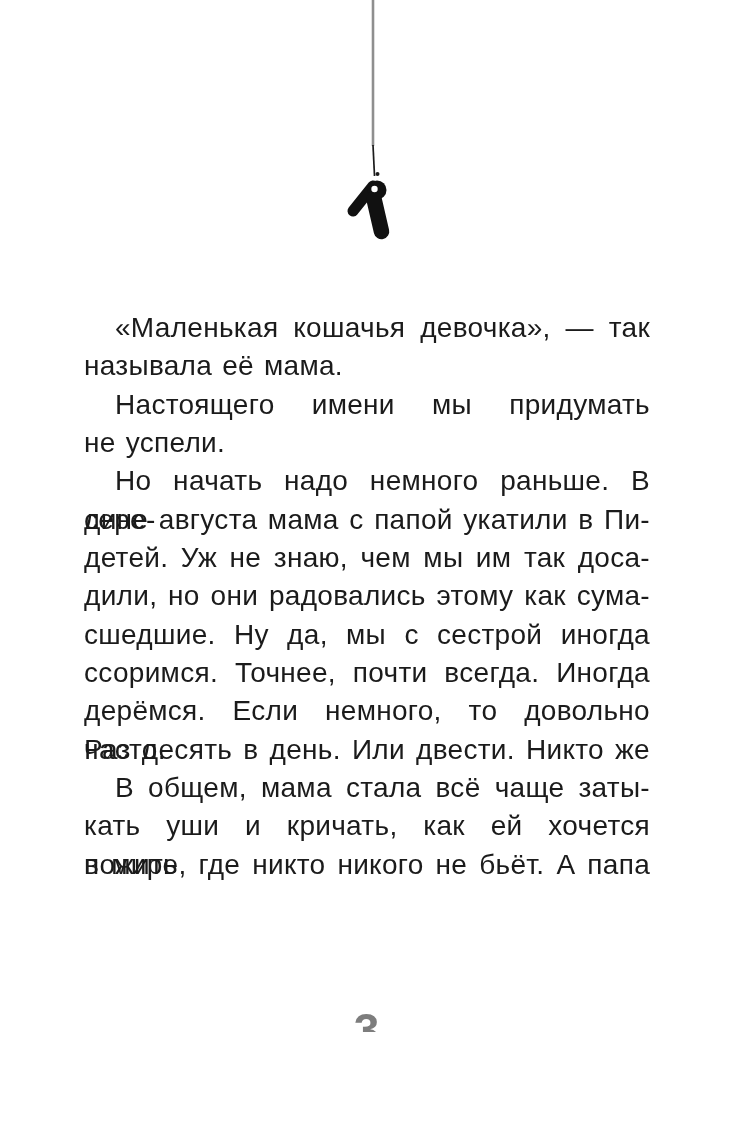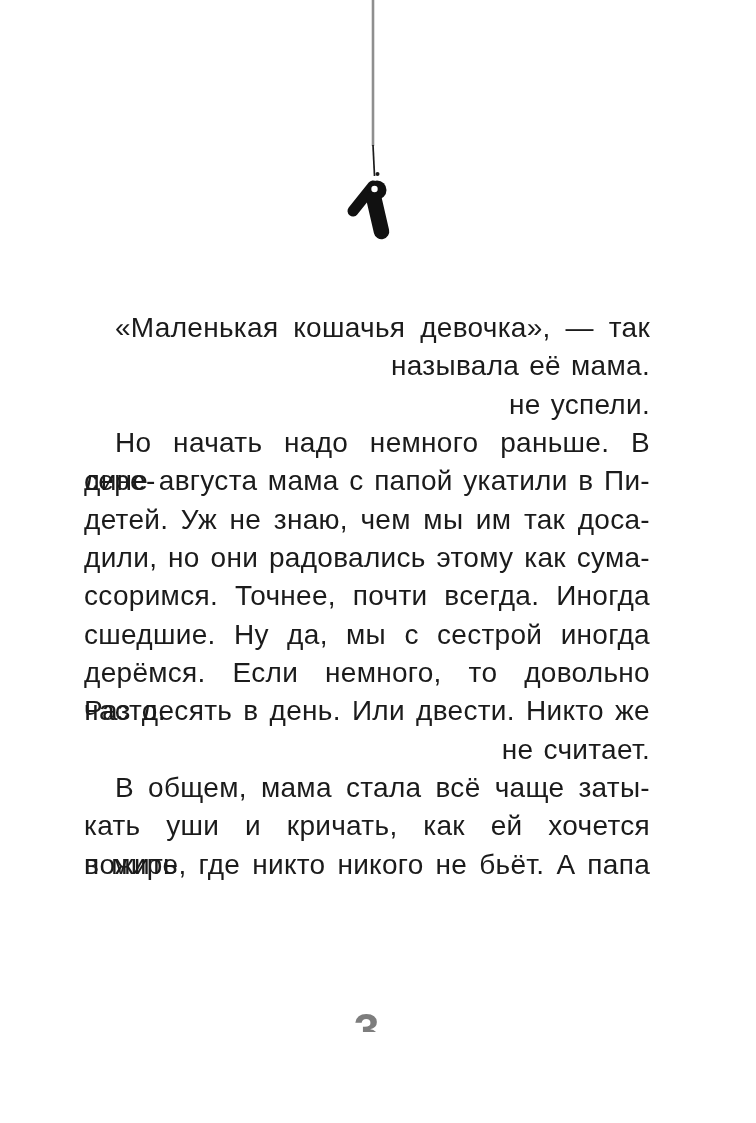--- a/index.html
+++ b/index.html
@@ -35,21 +35,21 @@
     top: 309px;
     width: 566px;
     color: #1b1b1b;
   }
   .line {
     height: 38.35px;
     line-height: 38.35px;
     font-size: 28px;
     letter-spacing: 0.3px;
     word-spacing: 2px;
-    text-align: right;
+    text-align: left;
     white-space: normal;
   }
   .line.just {
     text-align: justify;
     text-align-last: justify;
   }
   .line.indent {
     text-indent: 31px;
   }
   .page-number-wrap {
@@ -88,30 +88,30 @@
 
       <line x1="374" y1="199" x2="381.5" y2="231.5" stroke="#111111" stroke-width="15.5" stroke-linecap="round"></line>
 
       <circle cx="374.5" cy="189" r="3.2" fill="#ffffff"></circle>
     </svg>
   </div>
 
   <div class="text-block">
       <div class="line indent just">«Маленькая кошачья девочка», — так</div>
       <div class="line">называла её мама.</div>
+      <div class="line indent just">Настоящего имени мы придумать</div>
       <div class="line">не успели.</div>
       <div class="line indent just">Но начать надо немного раньше. В сере-</div>
       <div class="line just">дине августа мама с папой укатили в Пи-</div>
       <div class="line just">детей. Уж не знаю, чем мы им так доса-</div>
       <div class="line just">дили, но они радовались этому как сума-</div>
+      <div class="line just">сшедшие. Ну да, мы с сестрой иногда</div>
       <div class="line just">ссоримся. Точнее, почти всегда. Иногда</div>
-      <div class="line just">сшедшие. Ну да, мы с сестрой иногда</div>
       <div class="line just">дерёмся. Если немного, то довольно часто.</div>
       <div class="line just">Раз десять в день. Или двести. Никто же</div>
-      <div class="line">не считает.</div>
       <div class="line indent just">В общем, мама стала всё чаще заты-</div>
       <div class="line just">кать уши и кричать, как ей хочется пожить</div>
       <div class="line just">в мире, где никто никого не бьёт. А папа</div>
     </div>
 
   <div class="page-number-wrap">
     <span class="page-number">3</span>
   </div>
 
 </div>

